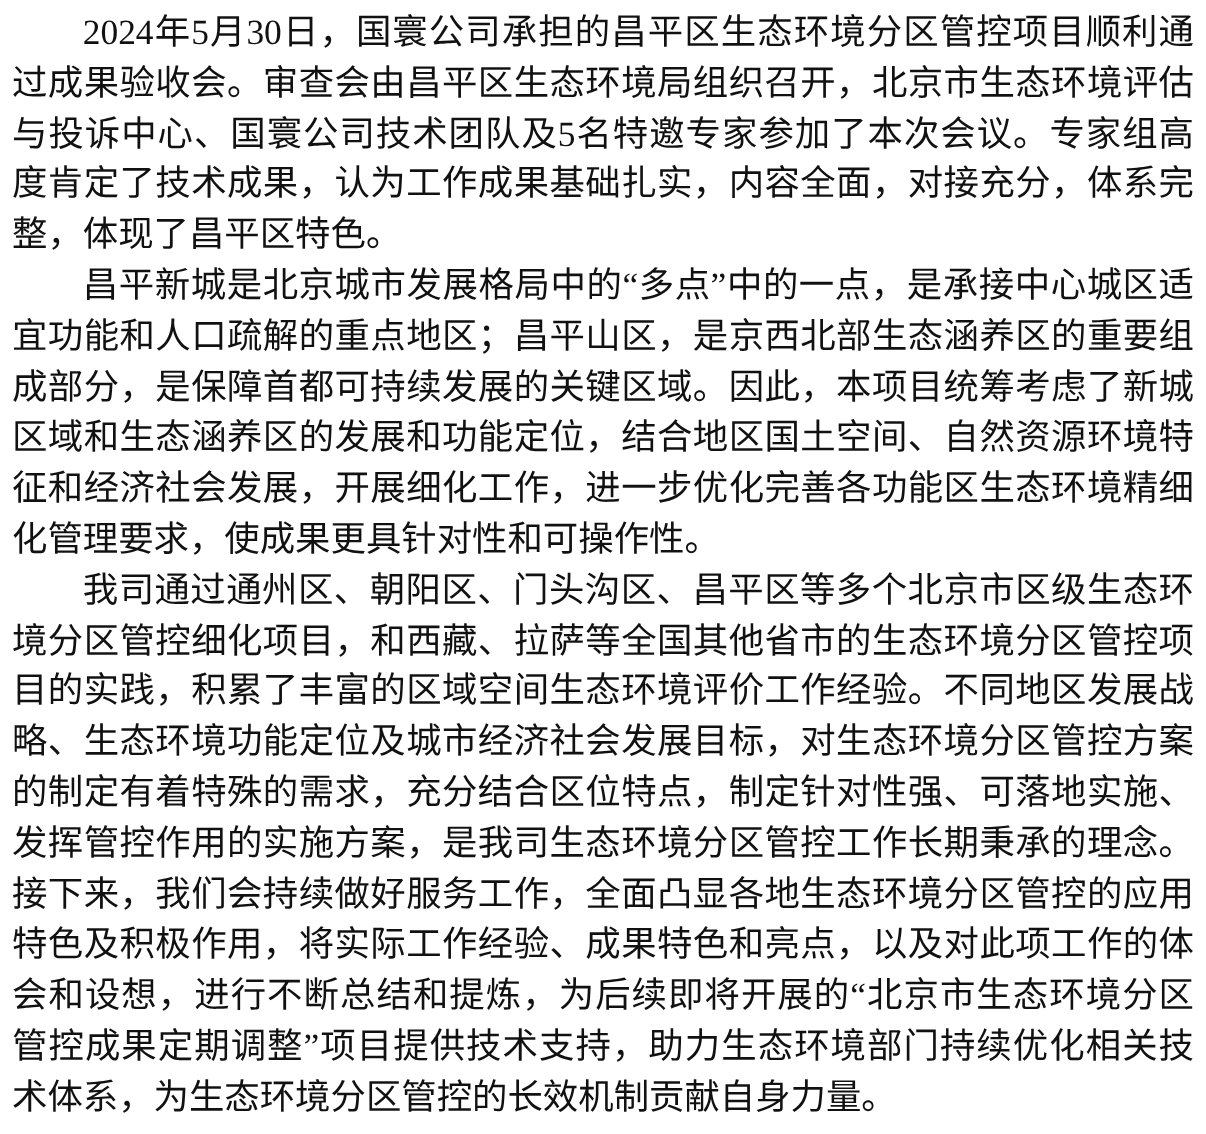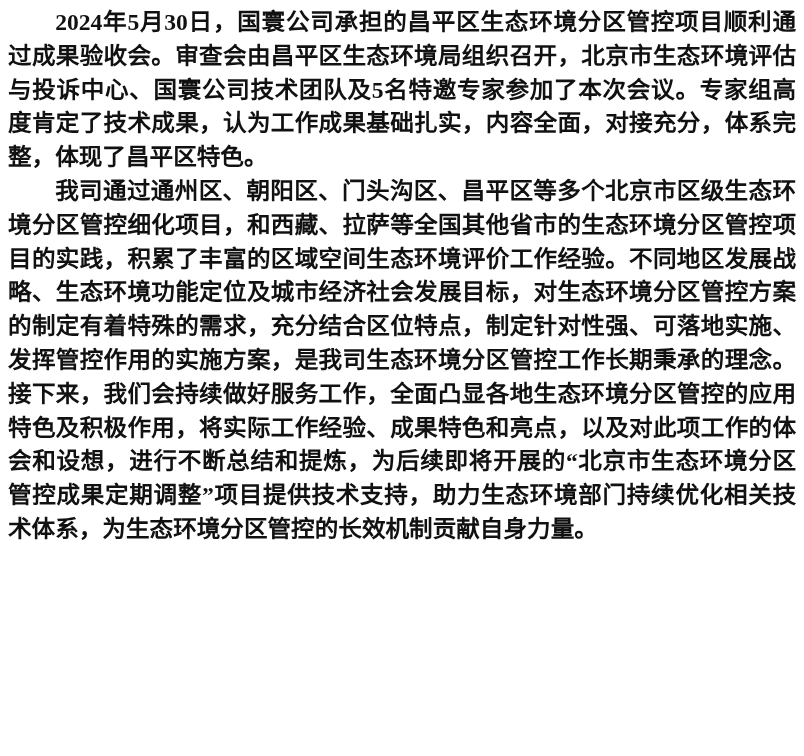--- a/index.html
+++ b/index.html
@@ -18,22 +18,22 @@
     font-size: 23.6px;
     line-height: 33.8px;
     text-align: justify;
     overflow: hidden;
   }
   .page p {
     margin: 0;
     padding: 0;
     text-indent: 2em;
     word-break: break-all;
-    font-weight: bold;
   }
 </style>
 </head>
 <body>
 
 <div class="page">
   <p>2024年5月30日，国寰公司承担的昌平区生态环境分区管控项目顺利通过成果验收会。审查会由昌平区生态环境局组织召开，北京市生态环境评估与投诉中心、国寰公司技术团队及5名特邀专家参加了本次会议。专家组高度肯定了技术成果，认为工作成果基础扎实，内容全面，对接充分，体系完整，体现了昌平区特色。</p>
+  <p>昌平新城是北京城市发展格局中的“多点”中的一点，是承接中心城区适宜功能和人口疏解的重点地区；昌平山区，是京西北部生态涵养区的重要组成部分，是保障首都可持续发展的关键区域。因此，本项目统筹考虑了新城区域和生态涵养区的发展和功能定位，结合地区国土空间、自然资源环境特征和经济社会发展，开展细化工作，进一步优化完善各功能区生态环境精细化管理要求，使成果更具针对性和可操作性。</p>
   <p>我司通过通州区、朝阳区、门头沟区、昌平区等多个北京市区级生态环境分区管控细化项目，和西藏、拉萨等全国其他省市的生态环境分区管控项目的实践，积累了丰富的区域空间生态环境评价工作经验。不同地区发展战略、生态环境功能定位及城市经济社会发展目标，对生态环境分区管控方案的制定有着特殊的需求，充分结合区位特点，制定针对性强、可落地实施、发挥管控作用的实施方案，是我司生态环境分区管控工作长期秉承的理念。接下来，我们会持续做好服务工作，全面凸显各地生态环境分区管控的应用特色及积极作用，将实际工作经验、成果特色和亮点，以及对此项工作的体会和设想，进行不断总结和提炼，为后续即将开展的“北京市生态环境分区管控成果定期调整”项目提供技术支持，助力生态环境部门持续优化相关技术体系，为生态环境分区管控的长效机制贡献自身力量。</p>
 </div>
 
 </body></html>

